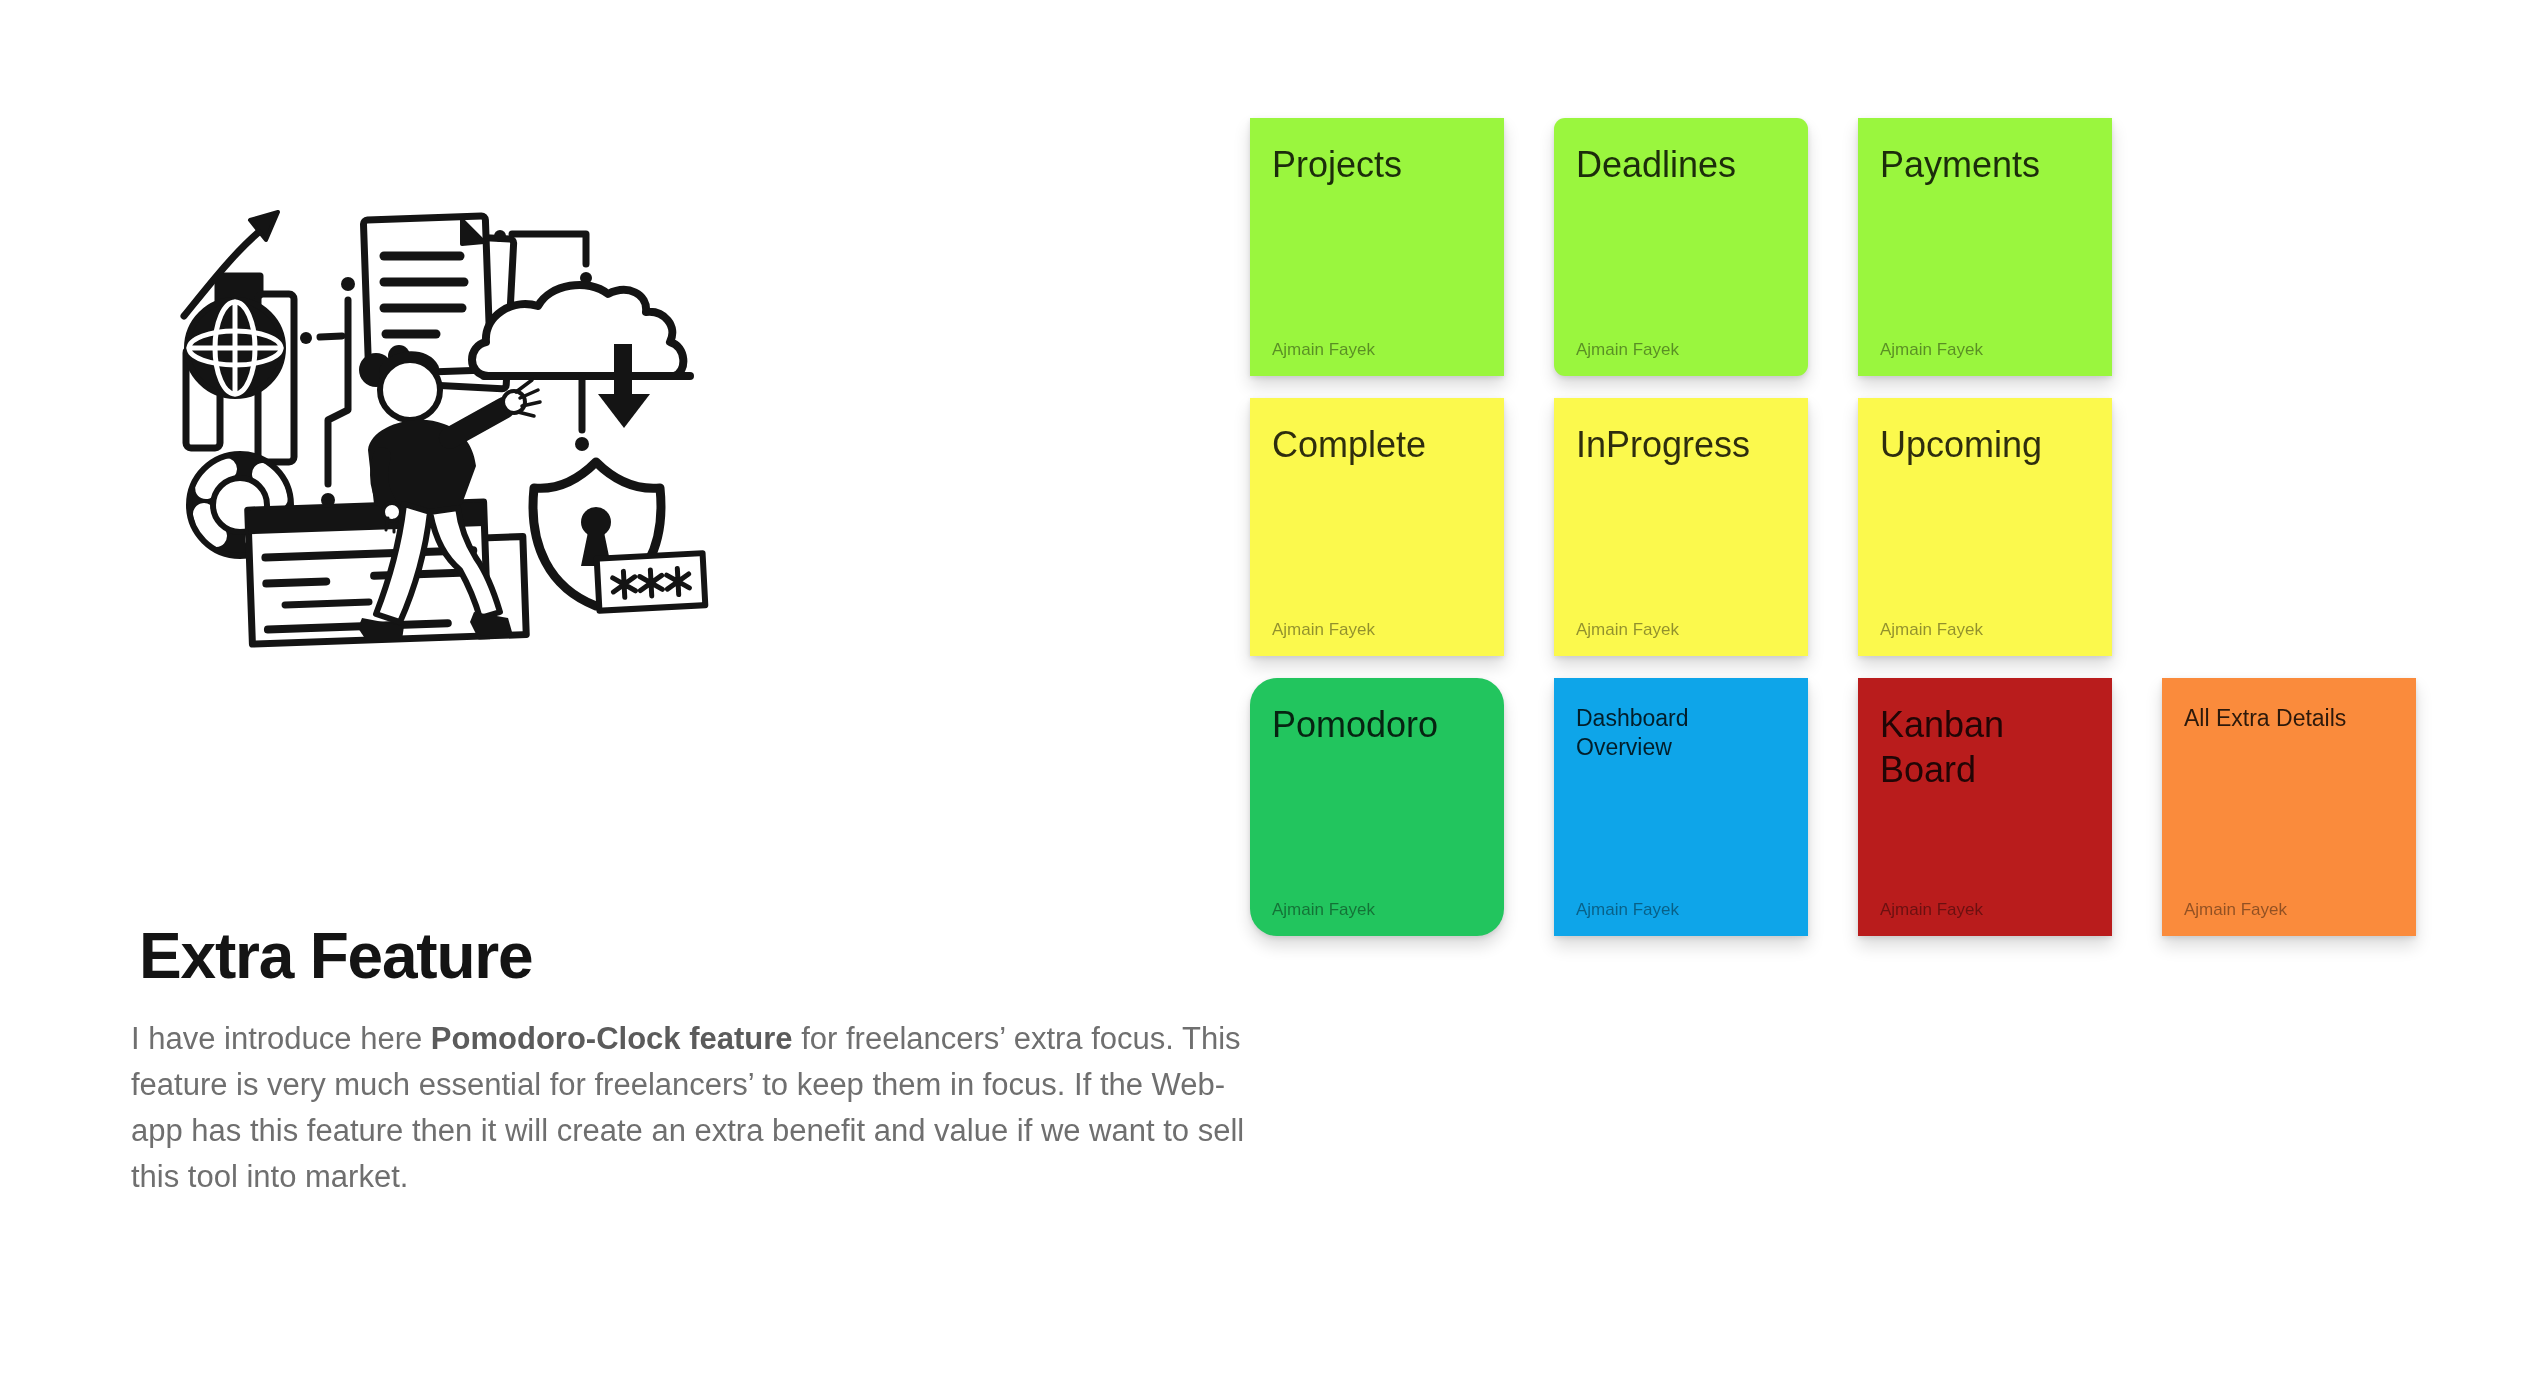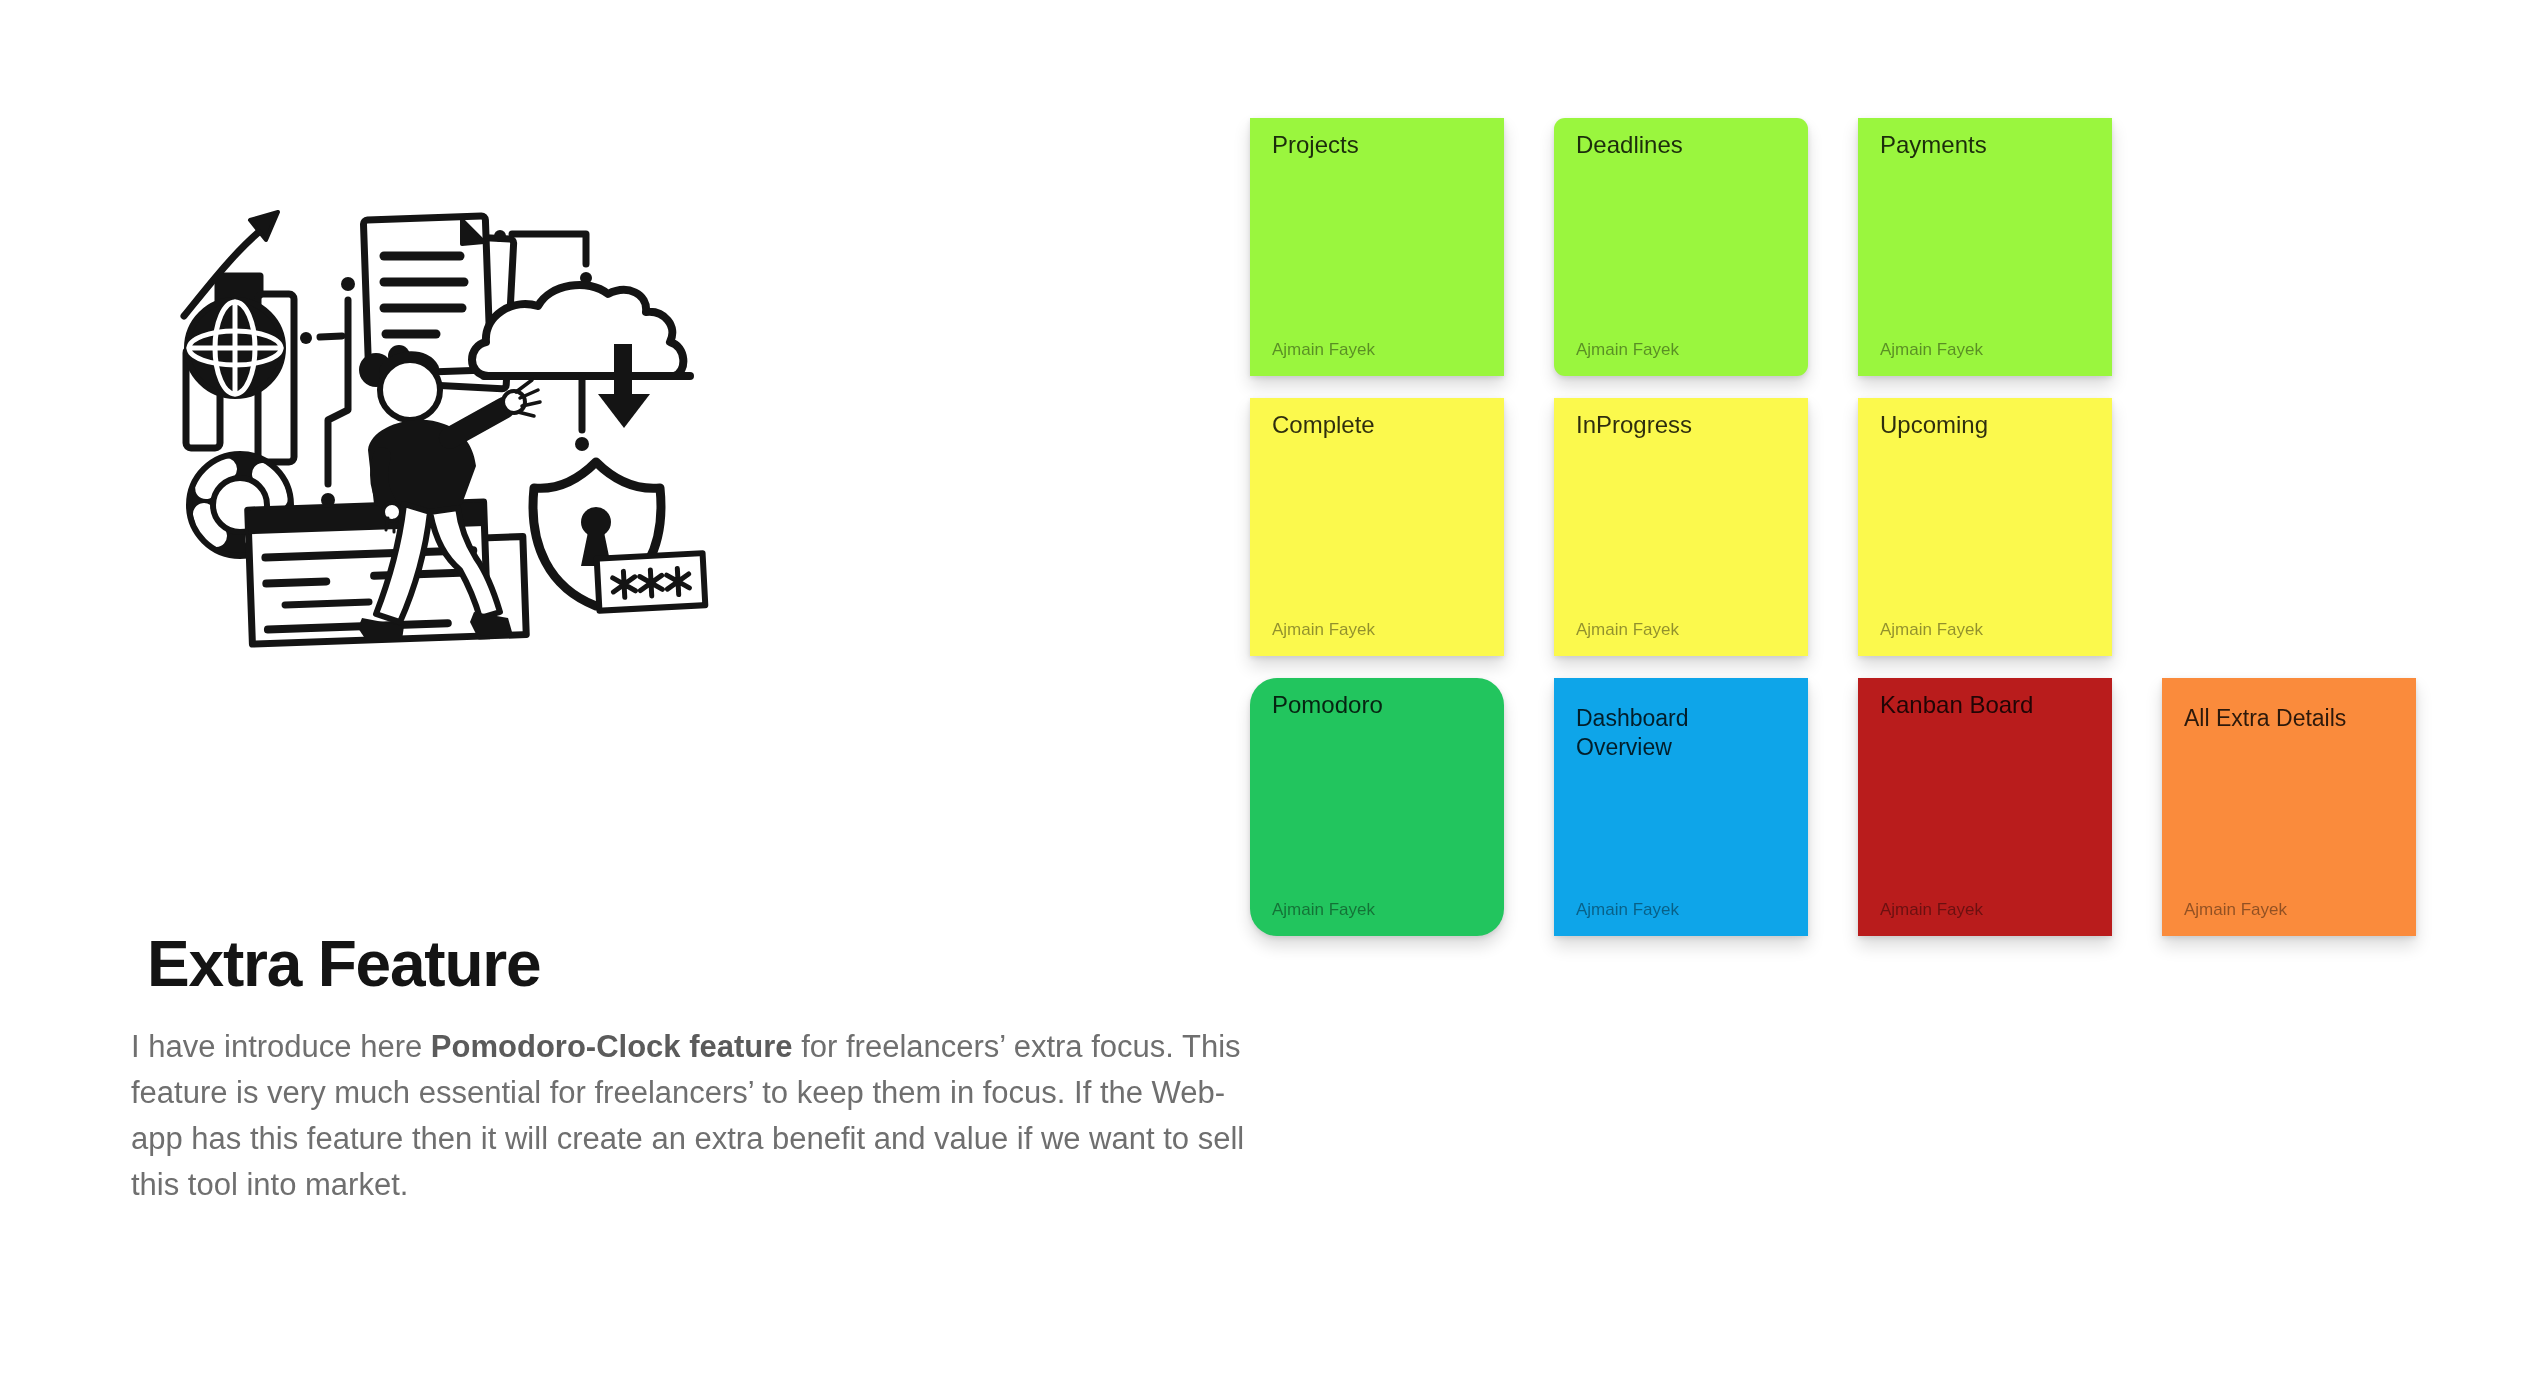--- a/index.html
+++ b/index.html
@@ -16,21 +16,21 @@
   .illustration {
     position: absolute; left: 178px; top: 198px;
     width: 548px; height: 470px;
   }
 
   
   .feature {
     position: absolute; left: 131px; top: 912px; width: 1160px;
   }
   .feature h1 {
-    margin: 16px;
+    margin: 8px;
     font-size: 64px; font-weight: 700; letter-spacing: -1.2px;
     color: #141414; line-height: 1.15;
   }
   .feature p {
     margin: 22px 0 0 0;
     width: 1135px;
     font-size: 31px; line-height: 46px;
     color: #6f6f6f;
   }
   .feature p strong { color: #5b5b5b; font-weight: 700; }
@@ -42,22 +42,22 @@
     grid-template-columns: repeat(4, 254px);
     grid-auto-rows: 258px;
     column-gap: 50px; row-gap: 22px;
   }
   .note {
     position: relative;
     width: 254px; height: 258px;
     box-shadow: 0 10px 16px rgba(0,0,0,0.14), 0 2px 5px rgba(0,0,0,0.10);
   }
   .note-title {
-    position: absolute; left: 22px; top: 12px; right: 18px;
-    font-size: 24px; line-height: 1.25; font-weight: 400;
+    position: absolute; left: 22px; top: 24px; right: 18px;
+    font-size: 36px; line-height: 1.25; font-weight: 400;
     color: rgba(0,0,0,0.82);
   }
   .note-title.small { font-size: 23px; top: 26px; }
   .note-author {
     position: absolute; left: 22px; bottom: 16px;
     font-size: 17px; color: rgba(0,0,0,0.42);
   }
 </style>
 </head>
 <body>

